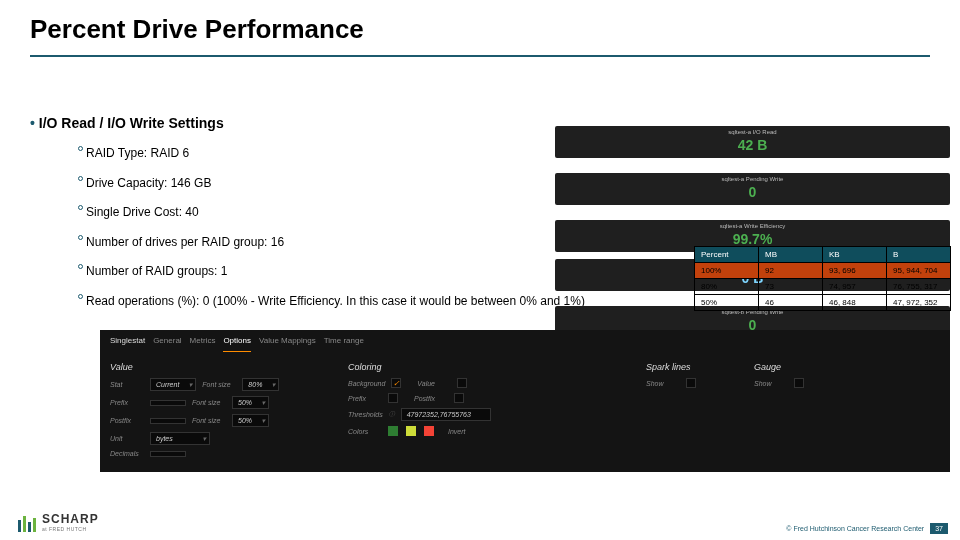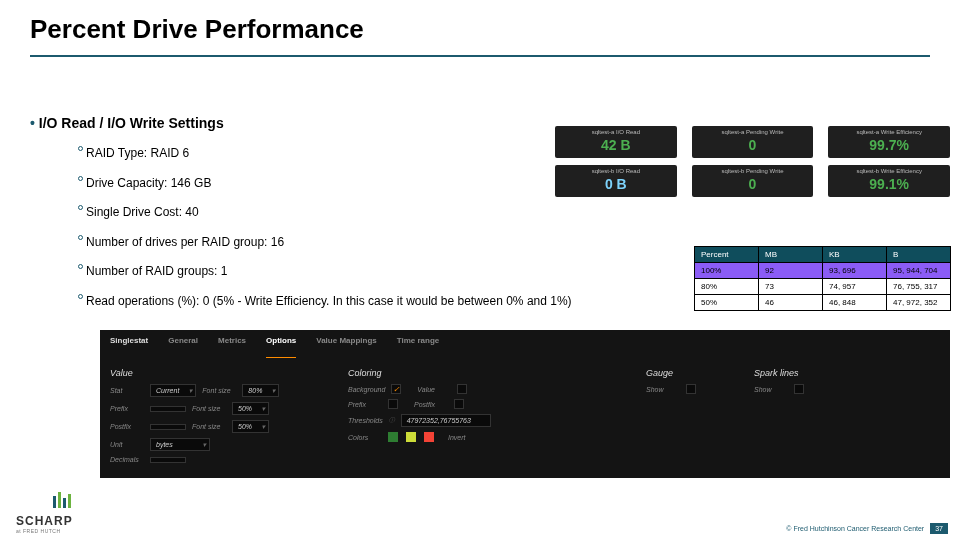--- a/index.html
+++ b/index.html
@@ -5,64 +5,64 @@
   * { margin:0; padding:0; box-sizing:border-box; }
   body { width:960px; height:540px; background:#fff; font-family:Arial,Helvetica,sans-serif; position:relative; overflow:hidden; color:#000; }
   .title { font-size:26px; font-weight:700; padding:14px 0 0 30px; }
   .rule { margin:10px 30px 0 30px; border-top:2px solid #1c5a6e; }
   .sub { font-size:14px; font-weight:700; padding:18px 0 0 30px;margin-top:40px; }
   .sub::before { content:"• "; color:#1c5a6e; }
   .specs { padding:12px 0 0 78px; font-size:12px; line-height:1.8; }
   .specs li { list-style:none; position:relative; padding-left:8px; margin-bottom:8px; }
   .specs li::before { content:""; position:absolute; left:0; top:3px; width:3px; height:3px; border:1px solid #1c5a6e; border-radius:50%; }
   .metrics { position:absolute; top:126px; left:555px; width:395px; }
-  .m-row { display:flex; gap:15px; margin-bottom:7px; }
+  .m-row { display:flex; gap:15px; margin-bottom:7px;flex-direction:column; }
   .card { flex:1; background:#1f1f1f; border-radius:2px; padding:3px 0 5px 0; text-align:center; }
   .card .lbl { font-size:6px; color:#bbb; margin-bottom:2px; }
   .card .val { font-size:14px; font-weight:700; }
   .green .val { color:#4caf50; }
   .grey .val { color:#7dd3fc; }
   .conv { position:absolute; top:246px; left:694px; font-size:8px; border-collapse:collapse; }
   .conv th, .conv td { border:1px solid #000; padding:3px 6px; text-align:left; width:64px; }
   .conv th { background:#0f4d5c; color:#fff; font-weight:400; }
-  .hl td { background:#8b5cf6; }
+  .hl td { background:#c2410c; }
   .panel { position:absolute; top:330px; left:100px; width:850px; background:#141414; font-size:8px; color:#c0c0c0; padding:6px 10px 10px 10px; }
-  .tabs { display:flex; gap:20px; margin-bottom:10px; font-size:8px;font-weight:bold; }
+  .tabs { display:flex; gap:8px; margin-bottom:10px; font-size:8px; }
   .tabs span { color:#888; }
-  .tabs .act { color:#fff; border-bottom:1px solid #ff8c00; padding-bottom:12px; }
+  .tabs .act { color:#fff; border-bottom:1px solid #ff8c00; padding-bottom:6px; }
   .cols { display:flex; gap:18px;font-style:italic; }
   .col h4 { font-size:9px; color:#ddd; font-weight:400; margin-bottom:6px; }
   .row { display:flex; align-items:center; gap:6px; margin-bottom:5px; }
   .row .l { color:#888; font-size:7px; min-width:34px; }
   .dd { background:#0a0a0a; border:1px solid #333; padding:2px 16px 2px 5px; font-size:7px; color:#ccc; position:relative; min-width:36px; }
   .dd::after { content:"▾"; position:absolute; right:3px; color:#666; }
   .inp { background:#0a0a0a; border:1px solid #333; padding:2px 5px; font-size:7px; color:#ccc; min-width:90px; }
   .ck { width:10px; height:10px; background:#0a0a0a; border:1px solid #333; display:inline-flex; align-items:center; justify-content:center; }
   .ck.on::after { content:"✓"; color:#ff8c00; font-size:8px; }
   .sw { display:inline-block; width:10px; height:10px; margin-right:2px; }
   .foot { position:absolute; bottom:6px; right:12px; font-size:7px; color:#1c5a6e; }
   .foot .pg { display:inline-block; background:#1c5a6e; color:#fff; padding:2px 5px; margin-left:6px; }
-  .logo { position:absolute; bottom:6px; left:16px; display:flex; align-items:flex-end; gap:4px;flex-direction:column; }
+  .logo { position:absolute; bottom:6px; left:16px; display:flex; align-items:flex-start; gap:4px; }
   .logo-txt { font-size:12px; font-weight:700; letter-spacing:1px; color:#333; }
   .logo-sub { font-size:5px; color:#777; letter-spacing:.5px; }
 </style>
 </head>
 <body>
 
 <div class="title">Percent Drive Performance</div>
 <div class="rule"></div>
 <div class="sub">I/O Read / I/O Write Settings</div>
 
 <ul class="specs">
   <li>RAID Type: RAID 6</li>
   <li>Drive Capacity: 146 GB</li>
   <li>Single Drive Cost: 40</li>
   <li>Number of drives per RAID group: 16</li>
   <li>Number of RAID groups: 1</li>
-  <li>Read operations (%): 0 (5% - Write Efficiency. In this case it would be between 0% and 1%)</li>
+  <li>Read operations (%): 0 (100% - Write Efficiency. In this case it would be between 0% and 1%)</li>
 </ul>
 
 <div class="metrics">
   <div class="m-row">
     <div class="card green">
         <div class="lbl">sqltest-a I/O Read</div>
         <div class="val">42 B</div>
       </div>
     <div class="card green">
         <div class="lbl">sqltest-a Pending Write</div>
@@ -178,28 +178,28 @@
         </div>
       <div class="row">
           <span class="l">Colors</span>
         <span class="sw" style="background:#2e7d32"></span>
         <span class="sw" style="background:#cddc39"></span>
         <span class="sw" style="background:#f44336"></span>
         <span class="l" style="margin-left:6px">Invert</span>
       </div>
     </div>
     <div class="col" style="width:90px">
+      <h4>Spark lines</h4>
+      <div class="row">
+          <span class="l">Show</span>
+          <span class="ck"></span>
+        </div>
+    </div>
+    <div class="col" style="width:90px">
       <h4>Gauge</h4>
-      <div class="row">
-          <span class="l">Show</span>
-          <span class="ck"></span>
-        </div>
-    </div>
-    <div class="col" style="width:90px">
-      <h4>Spark lines</h4>
       <div class="row">
           <span class="l">Show</span>
           <span class="ck"></span>
         </div>
     </div>
   </div>
 </div>
 
 <div class="logo">
   <svg width="22" height="22">

